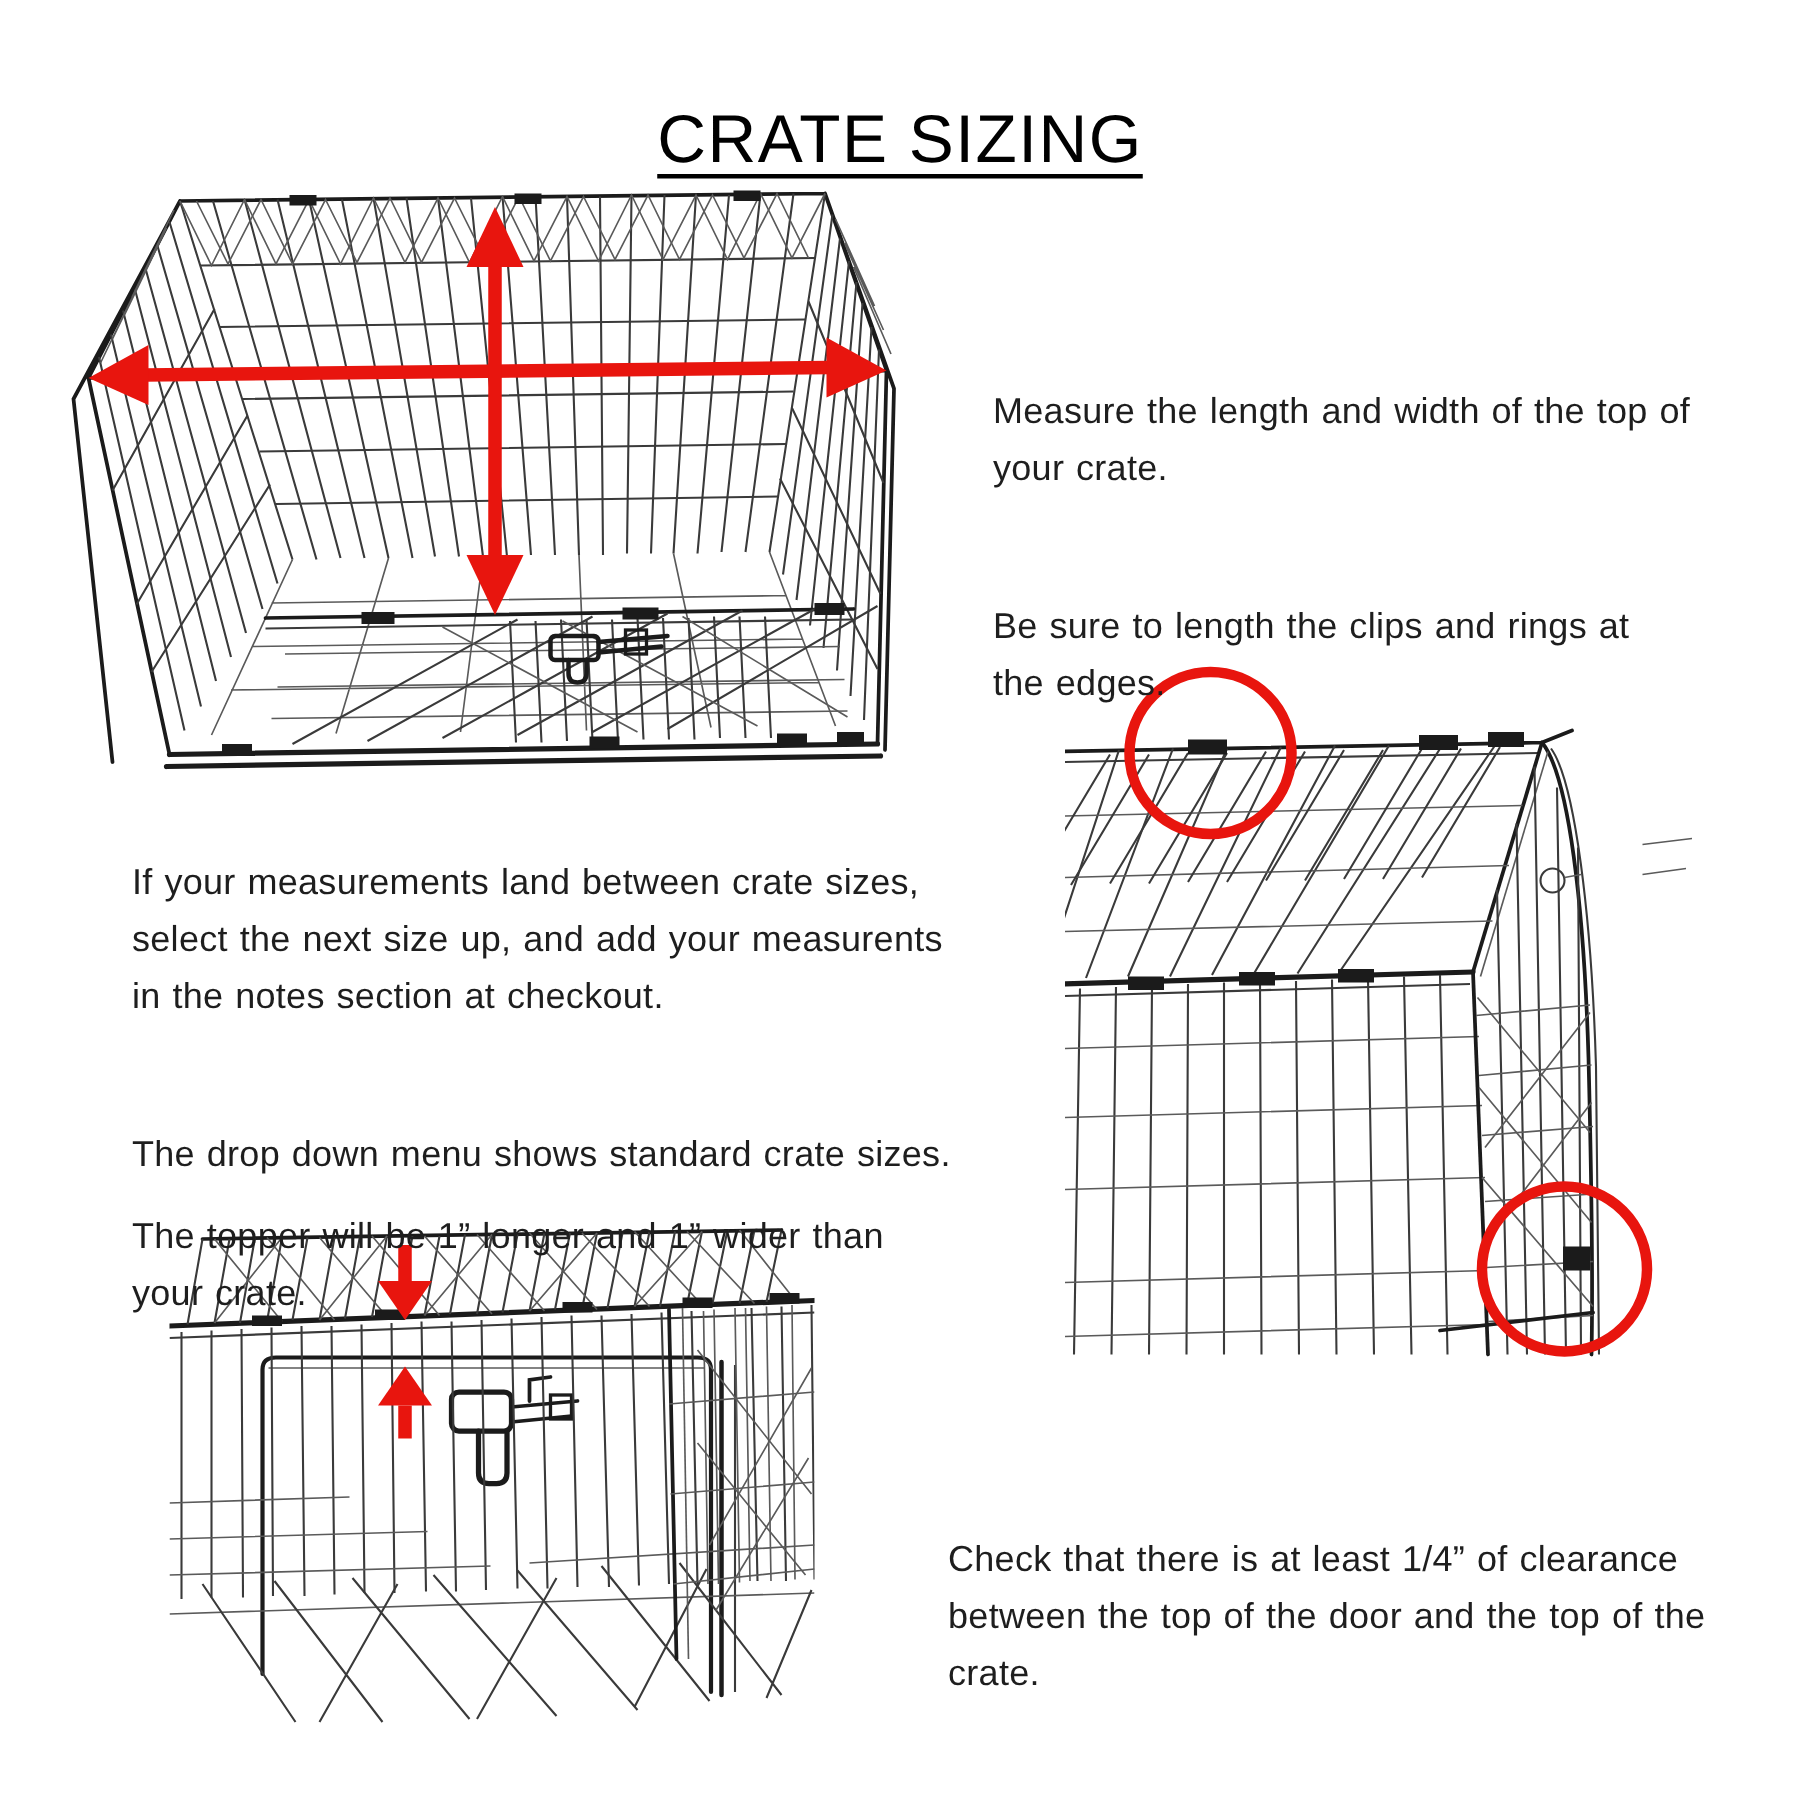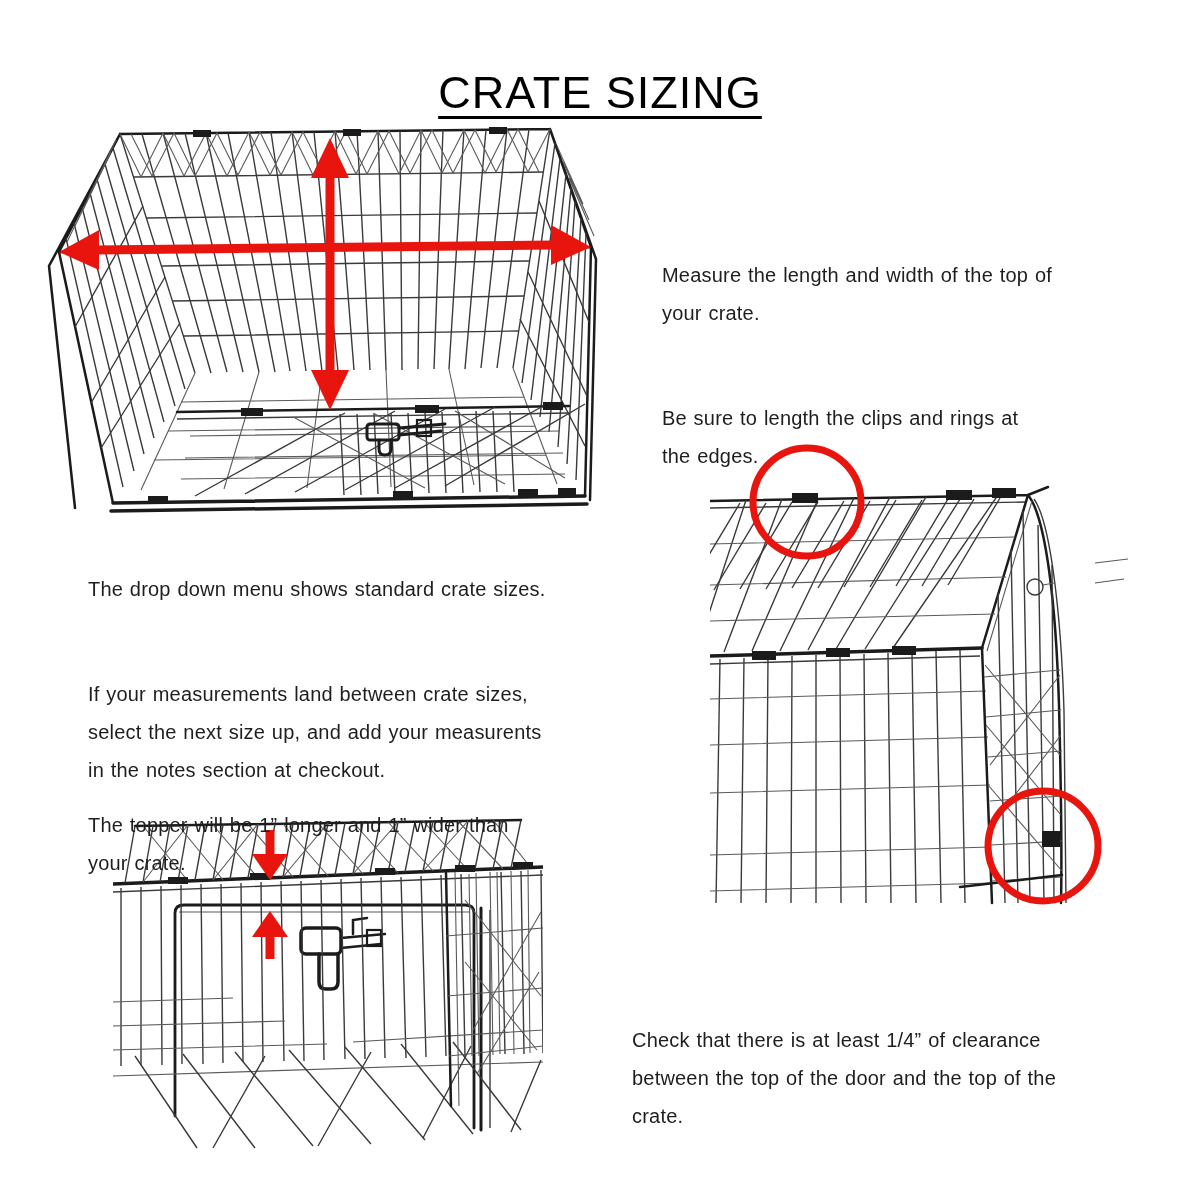--- a/index.html
+++ b/index.html
@@ -2,21 +2,21 @@
 <html style="--background: #ffffff; --text: #1e1e1e; --wire-dark: #1b1b1b; --wire-mid: #3a3a3a; --wire-light: #5a5a5a; --annotation-red: #e8150e;"><head>
 <meta charset="utf-8">
 <style>
   html,body{margin:0;padding:0;background:#fff;}
   .page{position:relative;width:1200px;height:1200px;overflow:hidden;
         background:var(--background,#fff);
         font-family:"Liberation Sans",sans-serif;color:var(--text,#1e1e1e);}
   .title{position:absolute;top:36px;left:0;width:100%;text-align:center;
          font-size:45px;line-height:54px;font-weight:400;letter-spacing:1px;color:#000;}
   .title span{text-decoration:underline;text-decoration-thickness:3px;text-underline-offset:8px;}
-  .tblock{position:absolute;font-size:20px;line-height:38px;white-space:pre-line;
+  .tblock{position:absolute;font-size:24px;line-height:38px;white-space:pre-line;
           letter-spacing:.2px;word-spacing:1px;}
   .tblock p{margin:0 0 29px 0;}
   .fig{position:absolute;}
   
   .f{stroke:var(--wire-dark,#1b1b1b);stroke-width:2.5;fill:none;stroke-linecap:round;}
   .f2{stroke-width:3.5;}
   .w{stroke:var(--wire-mid,#3a3a3a);stroke-width:1.4;fill:none;}
   .w2{stroke:var(--wire-light,#5a5a5a);stroke-width:1.1;fill:none;}
   .clip{fill:var(--wire-dark,#1b1b1b);stroke:none;}
   .lat{stroke:var(--wire-dark,#1b1b1b);fill:none;stroke-linecap:round;}
@@ -161,24 +161,24 @@
   </svg>
 
   <div class="tblock" style="left:662px;top:218px;width:520px">
     <p>Measure the length and width of the top of
 your crate.</p>
     <p>Be sure to length the clips and rings at
 the edges.</p>
   </div>
 
   <div class="tblock" style="left:88px;top:532px;width:580px">
-    <p>The drop down menu shows standard crate sizes.</p>
     <p>If your measurements land between crate sizes,
 select the next size up, and add your measurents
 in the notes section at checkout.</p>
+    <p>The drop down menu shows standard crate sizes.</p>
   </div>
 
   <div class="tblock" style="left:88px;top:768px;width:580px">
     <p>The topper will be 1” longer and 1” wider than
 your crate.</p>
   </div>
 
   <div class="tblock" style="left:632px;top:983px;width:560px">
     <p>Check that there is at least 1/4” of clearance
 between the top of the door and the top of the

